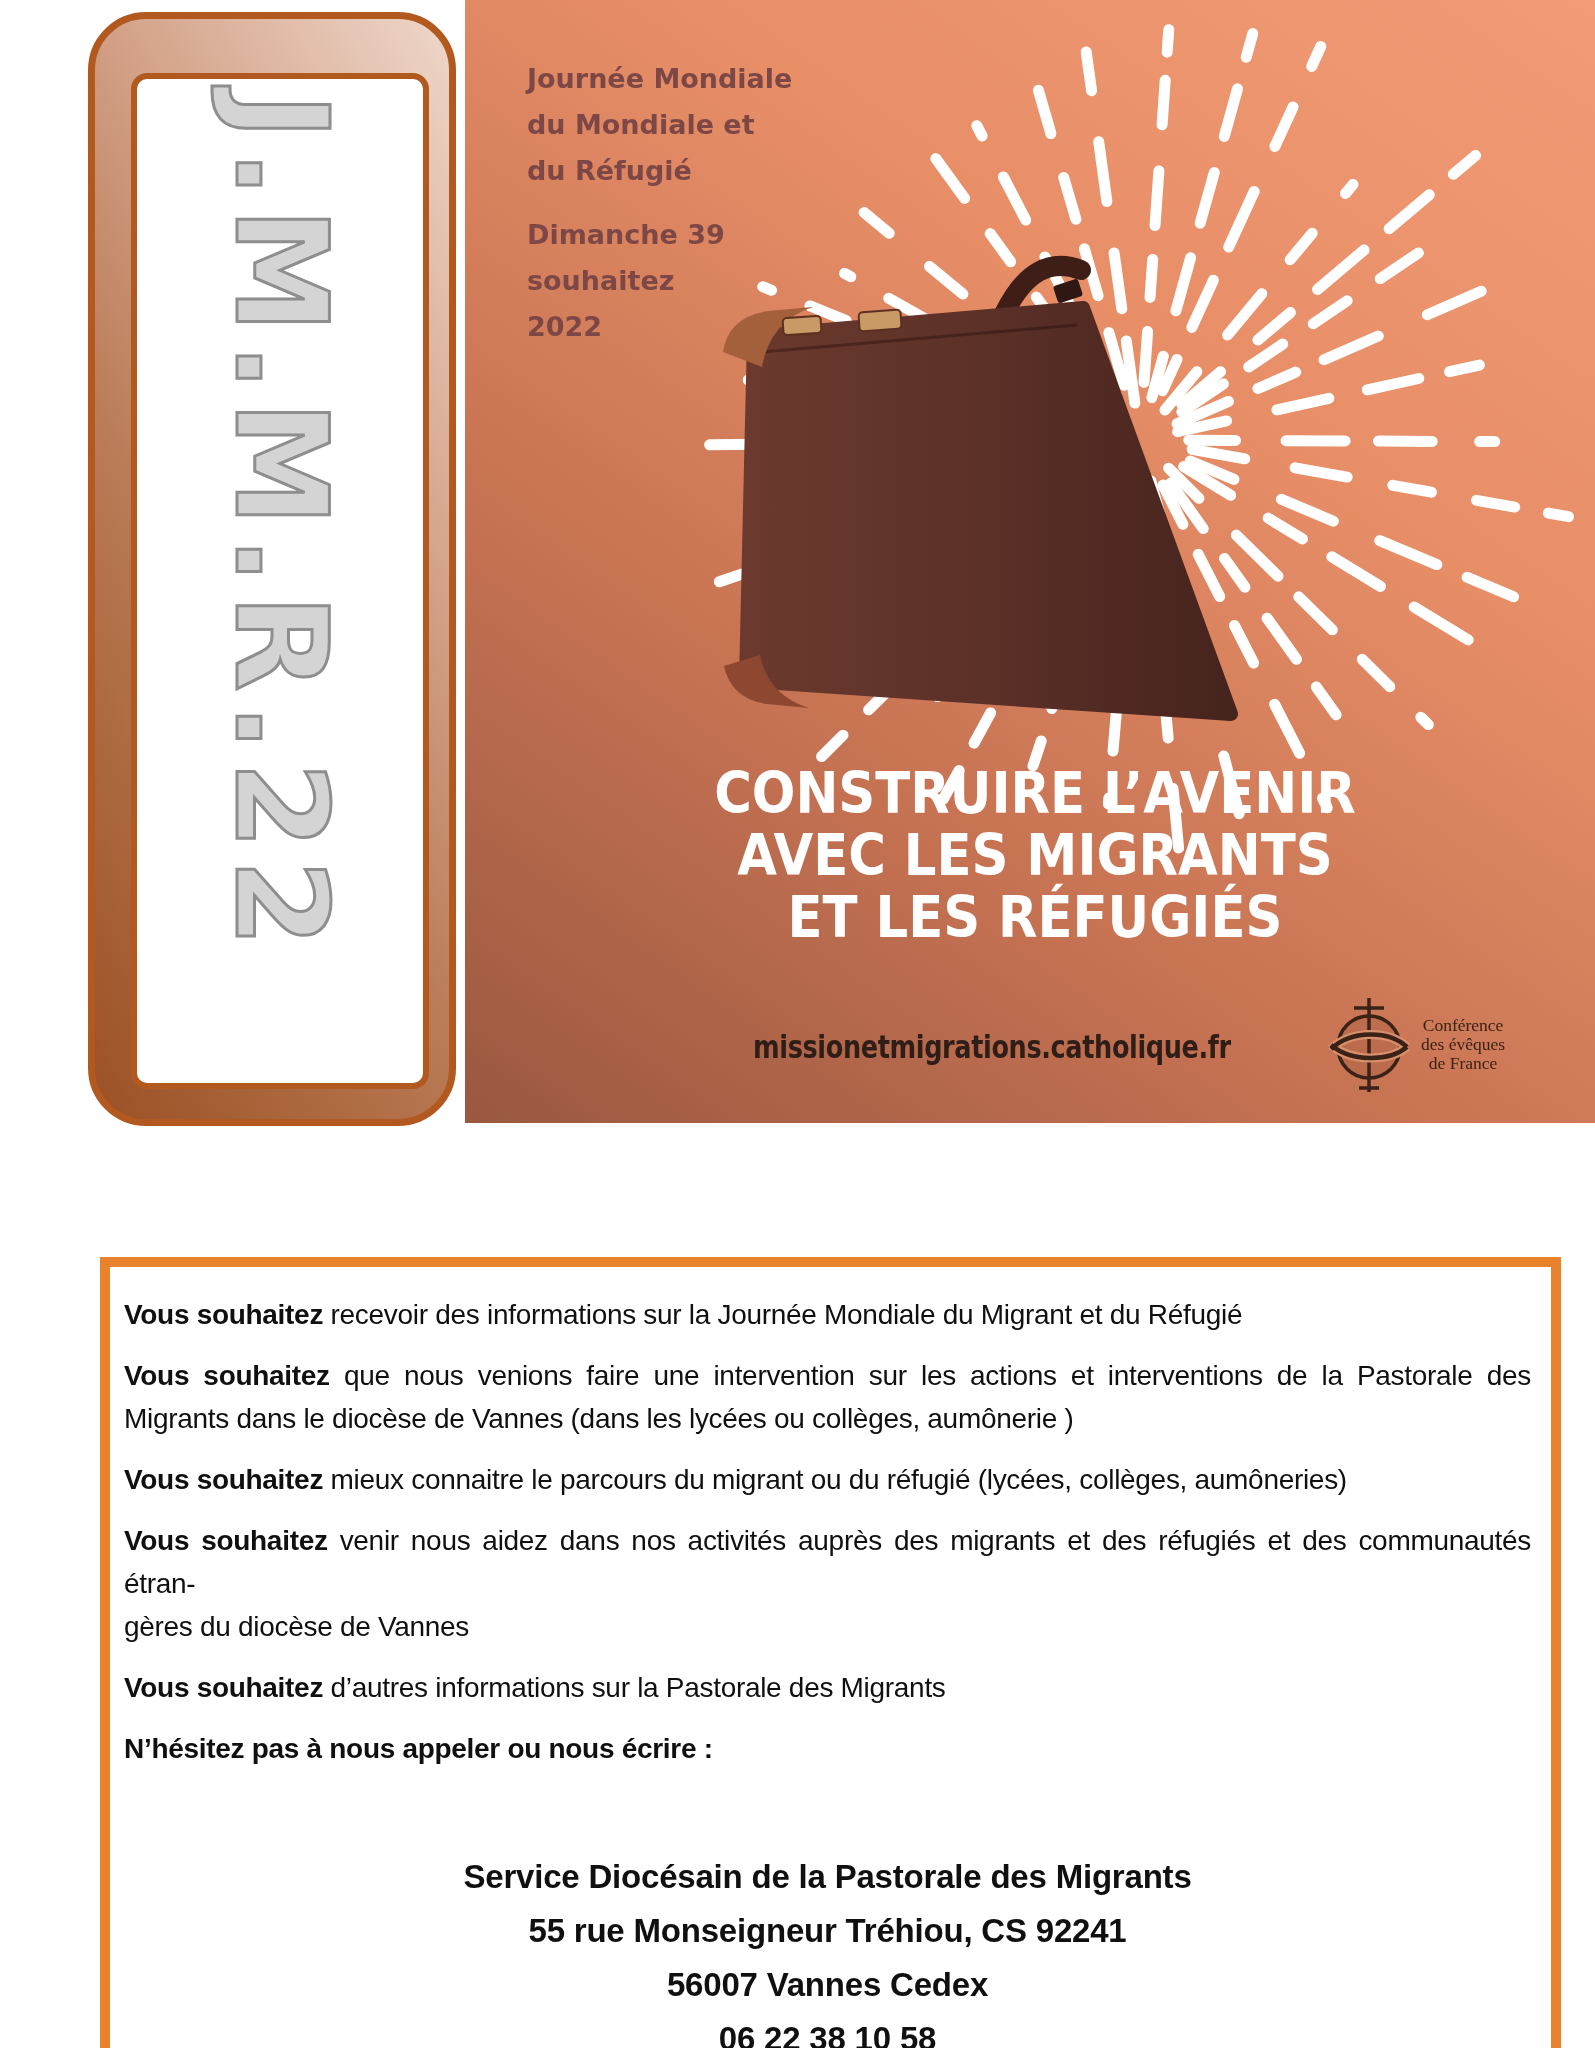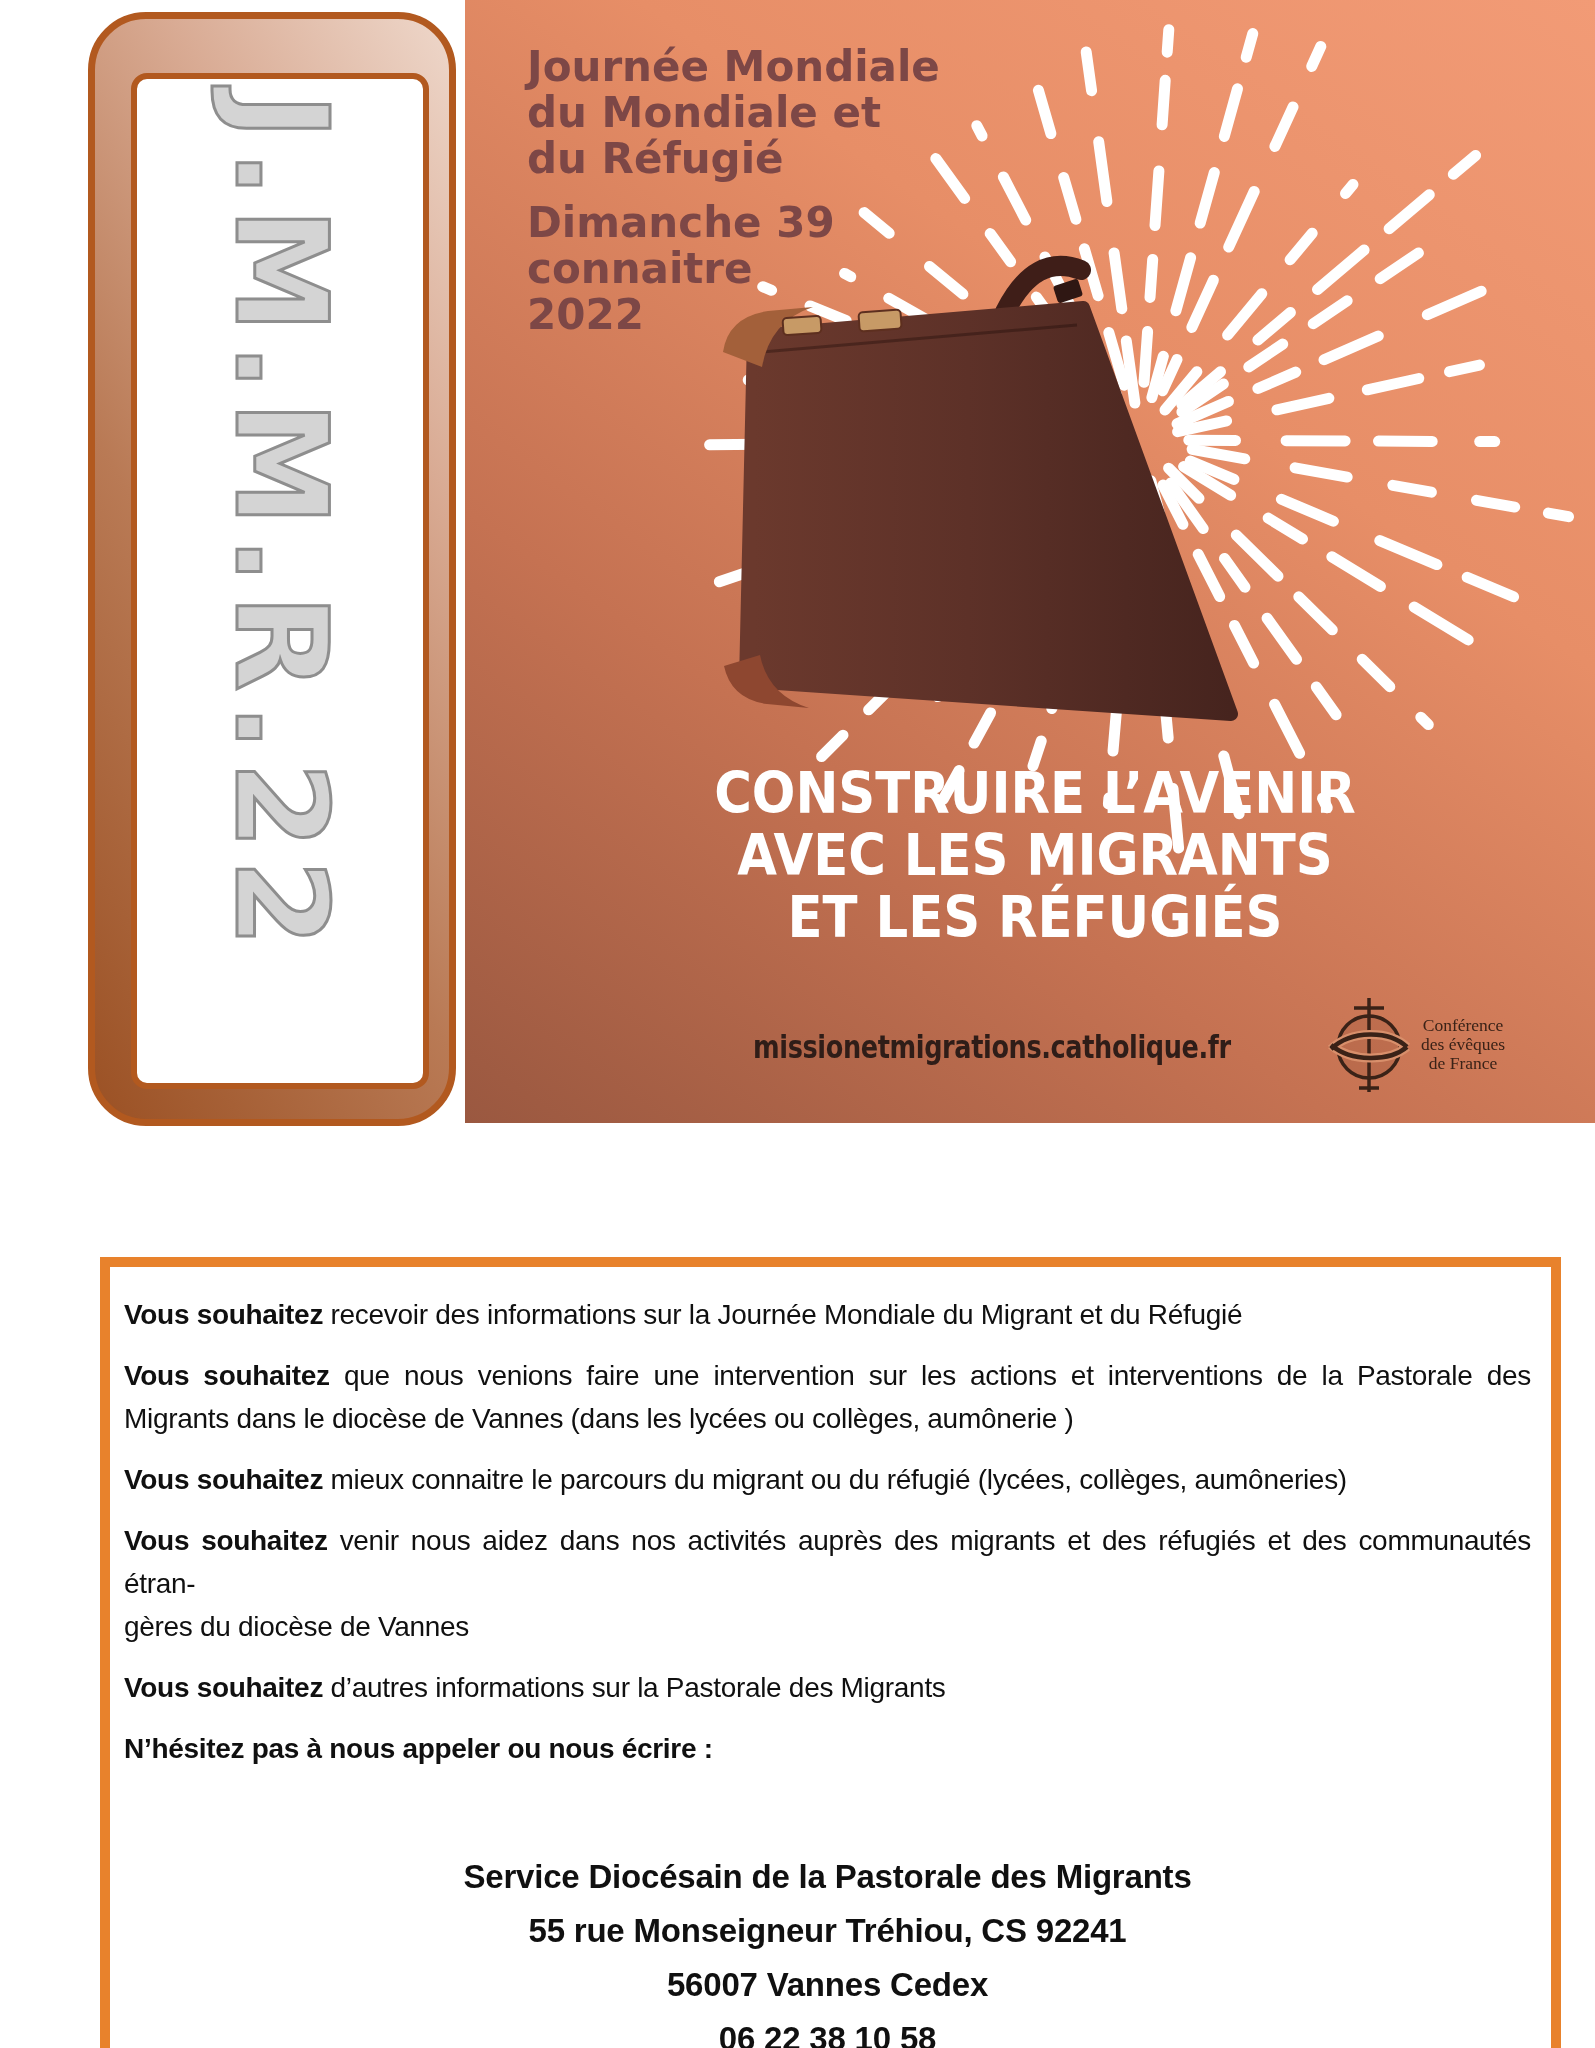--- a/index.html
+++ b/index.html
@@ -5,21 +5,21 @@
   html,body{margin:0;padding:0;background:#ffffff;}
   .canvas{position:relative;width:1595px;height:2048px;background:#ffffff;overflow:hidden;
           font-family:"Liberation Sans",sans-serif;}
 
   
   .poster{position:absolute;left:465px;top:0;width:1130px;height:1123px;
           background:linear-gradient(215deg,#f29b76 0%,#e78e67 35%,#c57252 68%,#9a5840 100%);
           overflow:hidden;}
   .art{position:absolute;left:0;top:0;width:1130px;height:1123px;}
   .ptitle,.pdate{position:absolute;left:62px;font-family:"DejaVu Sans",sans-serif;
-          font-weight:bold;font-size:42px;line-height:46px;color:#7d4746;}
+          font-weight:bold;font-size:27px;line-height:46px;color:#7d4746;margin-top:12px;}
   .ptitle{top:44px;}
   .pdate{top:200px;}
   .pheading{position:absolute;left:160px;top:762px;width:820px;text-align:center;
           font-family:"DejaVu Sans",sans-serif;font-weight:bold;font-size:57px;line-height:62px;
           color:#ffffff;transform:scaleX(0.9);transform-origin:50% 0;}
   .website{position:absolute;left:288px;top:1028px;font-family:"DejaVu Sans",sans-serif;
           font-weight:bold;font-size:32px;color:#2f1d18;letter-spacing:-0.5px;
           transform:scaleX(0.8);transform-origin:0 0;}
   .ceftext{position:absolute;left:956px;top:1016px;font-family:"Liberation Serif",serif;
           font-size:17.5px;line-height:19px;color:#3a2217;text-align:center;}
@@ -243,21 +243,21 @@
     </svg>
 
     <div class="ptitle">
       <div>Journée Mondiale</div>
       <div>du Mondiale et</div>
       <div>du Réfugié</div>
     </div>
 
     <div class="pdate">
       <div>Dimanche 39</div>
-      <div>connaitre</div>
+      <div>souhaitez</div>
       <div>2022</div>
     </div>
 
     <div class="pheading">
       <div>CONSTRUIRE L’AVENIR</div>
       <div>AVEC LES MIGRANTS</div>
       <div>ET LES RÉFUGIÉS</div>
     </div>
 
     <div class="website">missionetmigrations.catholique.fr</div>

